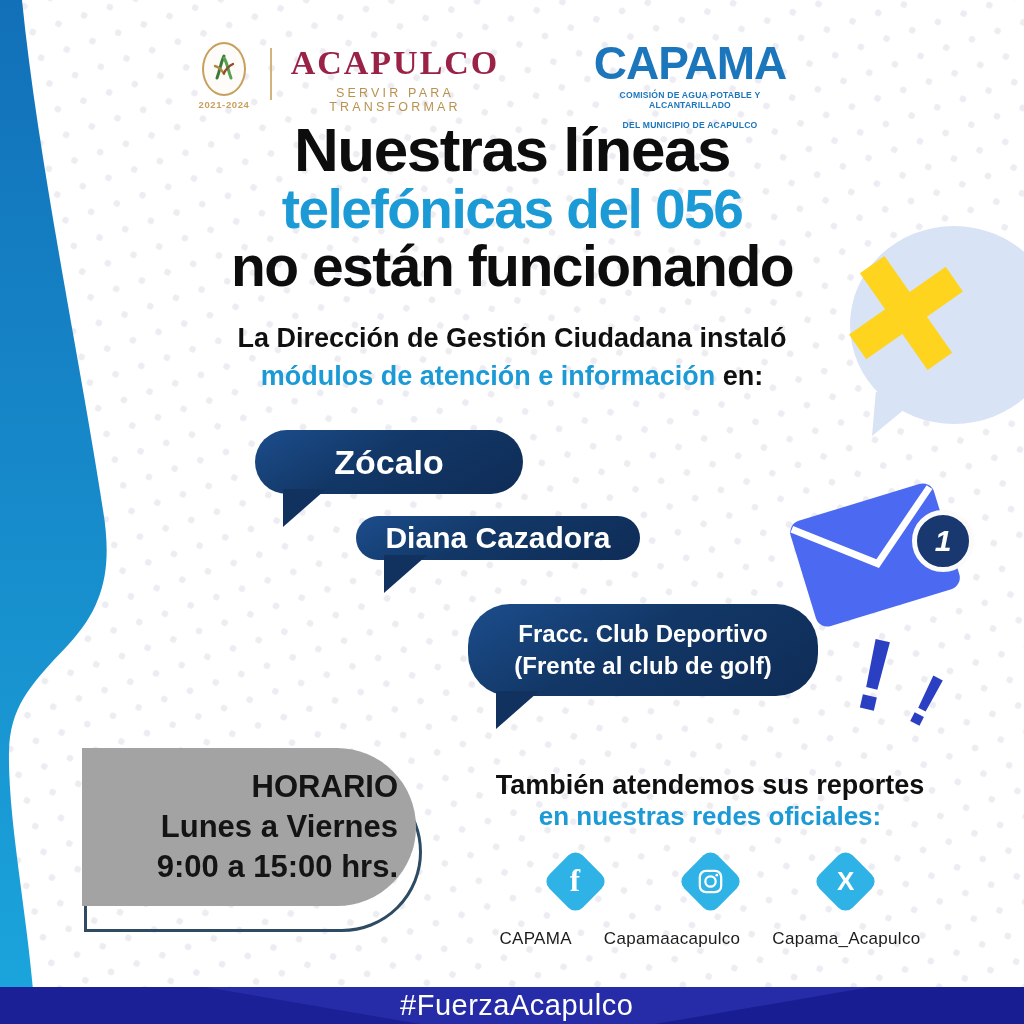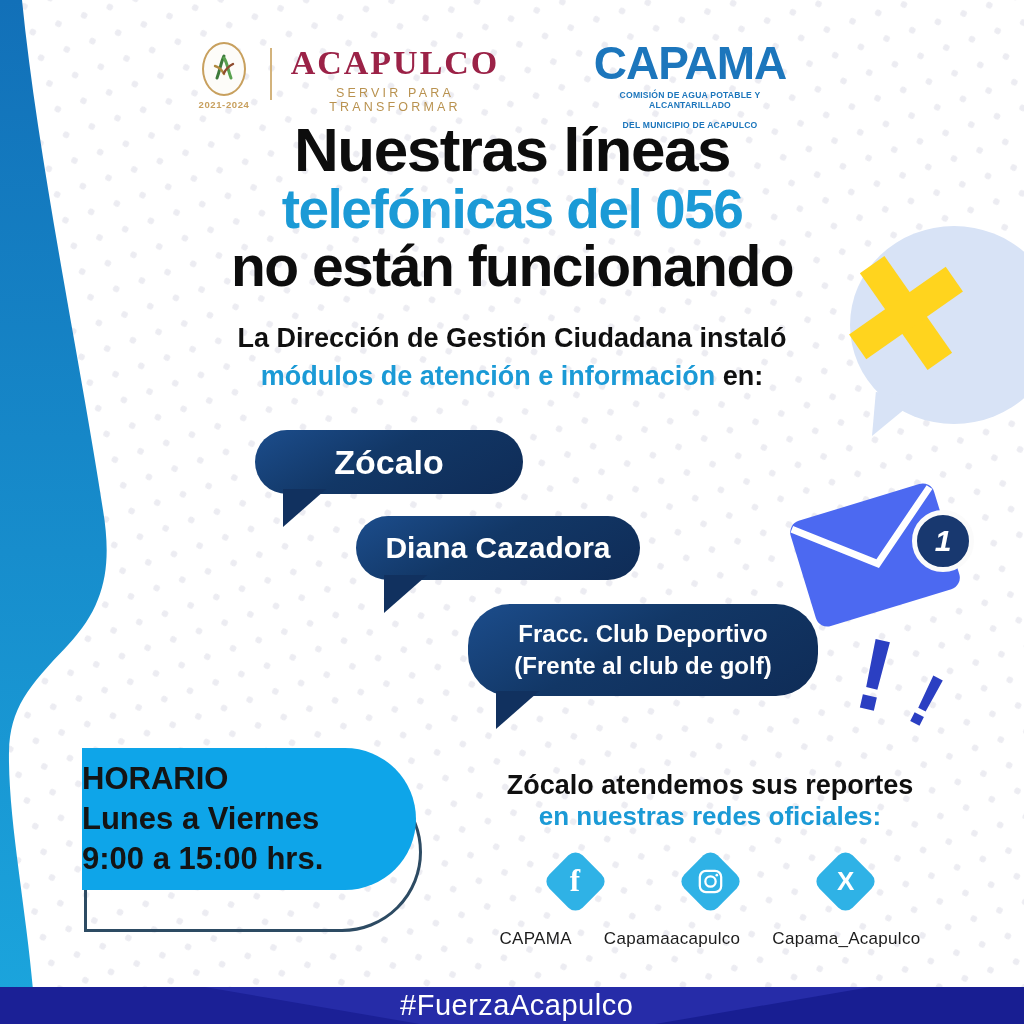--- a/index.html
+++ b/index.html
@@ -42,28 +42,28 @@
     color:#101010;line-height:1.4;z-index:2;}
   .intro .hl{color:#1B9AD6;}
 
   
   .bubble{position:absolute;background:linear-gradient(150deg,#1c4d8c 0%,#123766 45%,#0f2c57 100%);
     color:#fff;font-weight:800;display:flex;flex-direction:column;align-items:center;
     justify-content:center;text-align:center;z-index:2;}
   .bubble::after{content:"";position:absolute;left:28px;bottom:-33px;width:46px;height:38px;
     background:#11315f;clip-path:polygon(0 100%, 0 0, 94% 0);}
   .bubble1{left:255px;top:430px;width:268px;height:64px;border-radius:34px;font-size:34px;}
-  .bubble2{left:356px;top:516px;width:284px;height:64px;border-radius:34px;font-size:30px;text-align:right;}
+  .bubble2{left:356px;top:516px;width:284px;height:44px;border-radius:34px;font-size:30px;text-align:right;}
   .bubble3{left:468px;top:604px;width:350px;height:92px;border-radius:42px;font-size:24px;line-height:1.32;text-align:right;}
 
   
   .schedule-outline{left:84px;top:772px;width:338px;height:160px;border:3px solid #2d4b63;
     border-radius:0 86px 86px 0;z-index:1;background:transparent;box-sizing:border-box;}
-  .schedule-box{left:82px;top:748px;width:334px;height:142px;background:#0ea5e9;
-    border-radius:0 86px 86px 0;display:flex;flex-direction:column;align-items:flex-start;
+  .schedule-box{left:82px;top:748px;width:334px;height:158px;background:#a3a3a3;
+    border-radius:0 86px 86px 0;display:flex;flex-direction:column;align-items:flex-end;
     justify-content:center;z-index:2;color:#141414;font-weight:800;line-height:1.3;
     text-align:center;padding-right:18px;box-sizing:border-box;}
   .schedule-box div{font-size:31px;}
 
   
   .reports{left:452px;top:770px;width:516px;text-align:center;z-index:2;}
   .rep-line1{font-size:27px;font-weight:800;color:#101010;}
   .rep-line2{font-size:26px;font-weight:800;color:#1B9AD6;}
   .icons-row{display:flex;justify-content:center;gap:88px;margin-top:26px;}
   .diamond{width:47px;height:47px;border-radius:10px;transform:rotate(45deg);background:#2FB2E6;
@@ -167,21 +167,21 @@
   </div>
 
   <div class="abs schedule-outline"></div>
   <div class="abs schedule-box">
     <div>HORARIO</div>
     <div>Lunes a Viernes</div>
     <div>9:00 a 15:00 hrs.</div>
   </div>
 
   <div class="abs reports">
-    <div class="rep-line1">Zócalo atendemos sus reportes</div>
+    <div class="rep-line1">También atendemos sus reportes</div>
     <div class="rep-line2">en nuestras redes oficiales:</div>
     <div class="icons-row">
       <div class="diamond">
         <div class="inner">
             <span class="fb-glyph">f</span>
           </div>
       </div>
       <div class="diamond">
         <div class="inner">
           <svg width="27" height="27" viewBox="0 0 24 24" fill="none" stroke="#fff" stroke-width="2" stroke-linecap="round">

